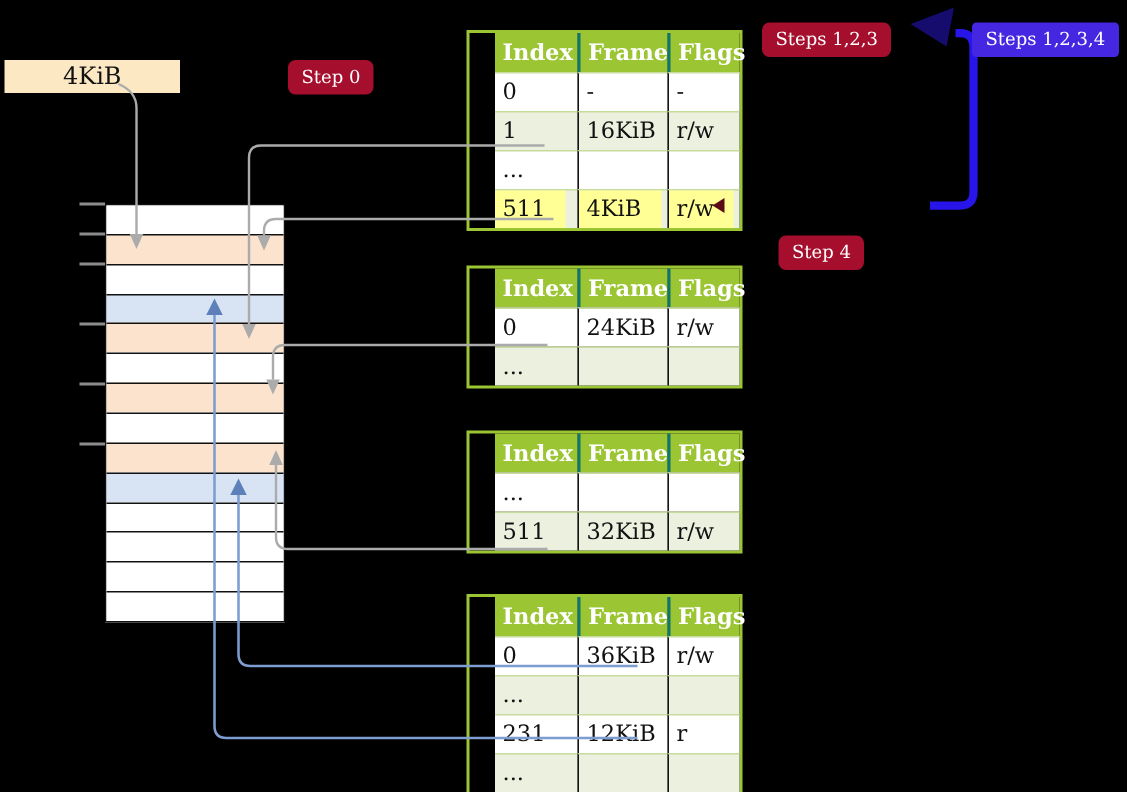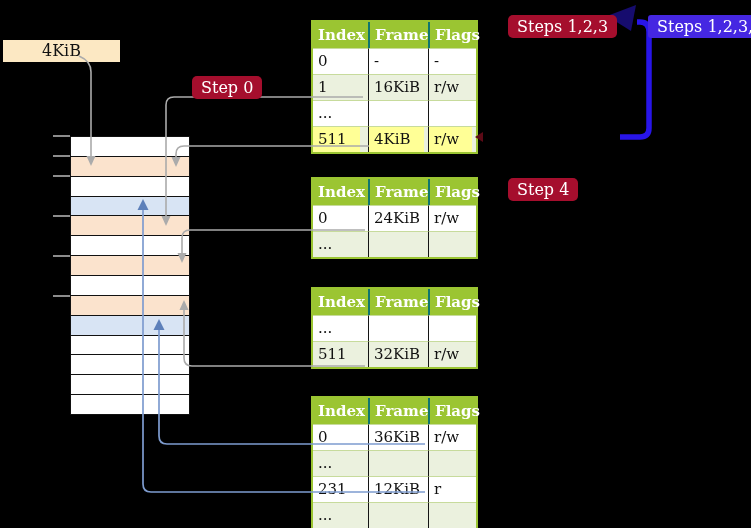--- a/index.html
+++ b/index.html
@@ -5,53 +5,53 @@
   html,body{margin:0;padding:0;}
   body{
     width:751px;height:528px;position:relative;overflow:hidden;
     background:#000;
     font-family:"DejaVu Serif","Liberation Serif",serif;
   }
   .stage{position:absolute;inset:0;}
 
   
   .badge{
-    position:absolute;color:#fff;font-size:16px;line-height:21px;
+    position:absolute;color:#fff;font-size:12px;line-height:21px;
     padding:1px 9px;border-radius:5px;white-space:nowrap;z-index:6;
   }
   .badge.red{background:var(--badge-red);}
   .badge.blue{background:var(--badge-blue);border-radius:3px;}
   .cr3box{
     position:absolute;left:3px;top:40px;width:117px;height:22px;
     background:var(--cr3-cream);color:#111;font-size:16px;line-height:22px;
     text-align:center;z-index:2;
   }
-  #b-step0{left:192px;top:40px;margin-top:36px;}
+  #b-step0{left:192px;top:40px;}
   #b-steps123{left:508px;top:15px;}
   #b-steps1234{left:648px;top:15px;}
-  #b-step4{left:508px;top:157px;margin-top:21px;}
+  #b-step4{left:519px;top:157px;}
 
   
   .memstrip{
     position:absolute;left:70px;top:136px;width:120px;height:279px;
     border:1px solid #111;box-sizing:border-box;display:flex;flex-direction:column;
     z-index:1;background:#fff;
   }
   .mrow{flex:1;}
   .mrow + .mrow{border-top:1px solid #111;}
   .mrow.free{background:#ffffff;}
   .mrow.frame-orange{background:var(--strip-orange);}
   .mrow.frame-blue{background:var(--strip-blue);}
   .tick{position:absolute;left:53px;width:17px;height:2px;background:#8c8c8c;z-index:1;}
 
   
   .ptable{
     position:absolute;left:311px;display:grid;
     grid-template-columns:55px 60px 48px;grid-auto-rows:26px;
-    border:2px solid var(--table-green);z-index:2;
+    border:2px solid var(--table-green);z-index:2;padding-left:17px;
   }
   #t1{top:20px;} #t2{top:177px;} #t3{top:287px;} #t4{top:396px;}
   .th{
     background:var(--table-green);color:#fff;font-weight:bold;font-size:15px;
     line-height:26px;padding-left:5px;box-sizing:border-box;
     border-left:2px solid #0f766e;
   }
   .th.c0{border-left:none;}
   .td{
     background:#fff;color:#111;font-size:15px;line-height:25px;

